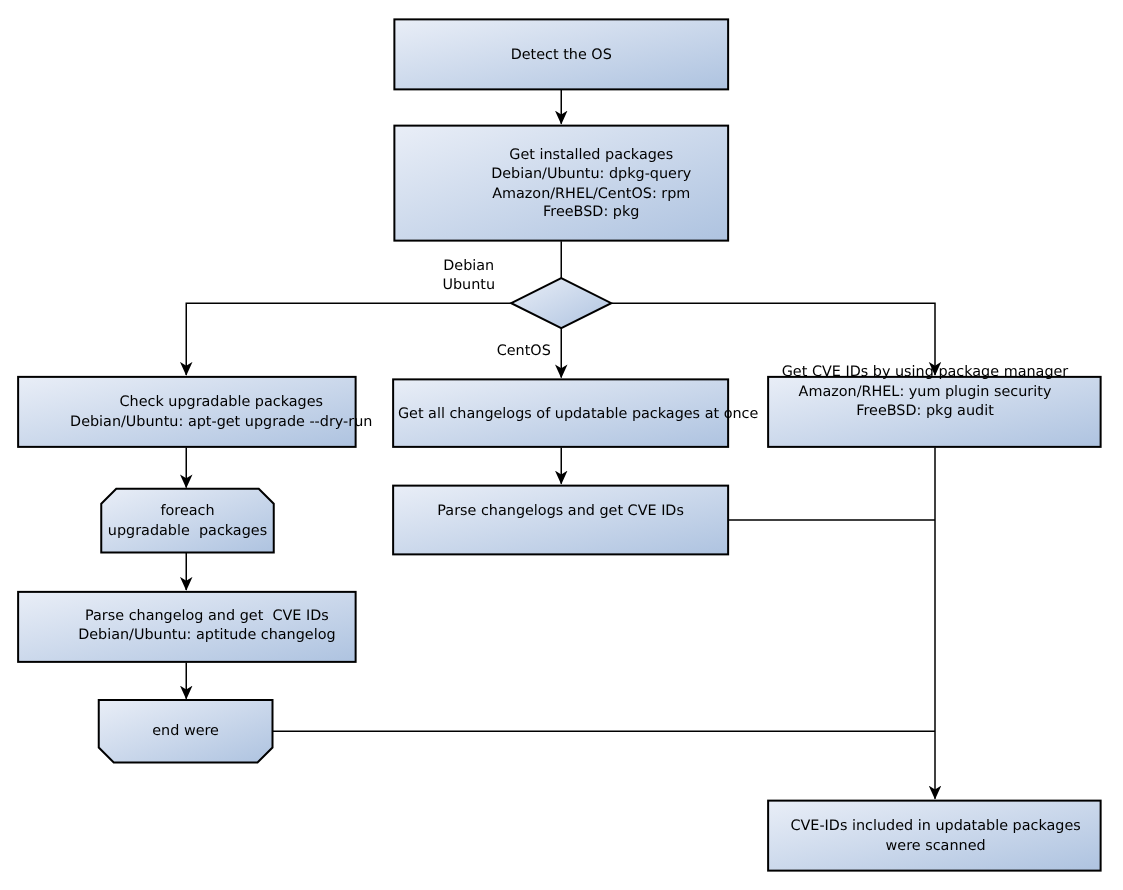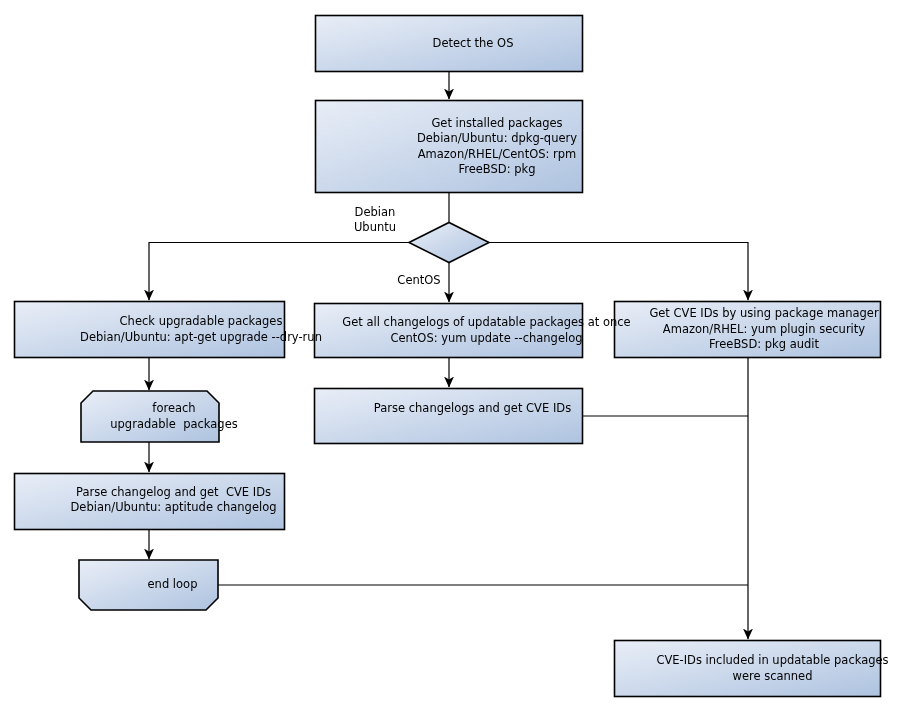--- a/index.html
+++ b/index.html
@@ -21,21 +21,20 @@
     position: absolute;
     display: flex;
     flex-direction: column;
     align-items: center;
     justify-content: center;
     text-align: center;
     font-size: 11.5px;
     line-height: 15.5px;
     color: #000000;
     pointer-events: none;
-    margin-left: 24px;
   }
   .node-text .line { white-space: pre; }
   .edge-label {
     position: absolute;
     display: flex;
     flex-direction: column;
     align-items: center;
     justify-content: flex-start;
     text-align: center;
     font-size: 11.5px;
@@ -105,39 +104,38 @@
   <div class="node-text" style="left:14px;top:301px;width:326px;height:57px">
     <span class="line">Check upgradable packages</span>
     <span class="line">Debian/Ubuntu: apt-get upgrade --dry-run</span>
   </div>
 
   <div class="node-text" style="left:81px;top:391px;width:138px;height:51px">
     <span class="line">foreach</span>
     <span class="line">upgradable  packages</span>
   </div>
 
-  <div class="node-text" style="left:14px;top:473px;width:271px;height:54px">
+  <div class="node-text" style="left:30px;top:473px;width:271px;height:54px">
     <span class="line">Parse changelog and get  CVE IDs</span>
     <span class="line">Debian/Ubuntu: aptitude changelog</span>
   </div>
 
   <div class="node-text" style="left:79px;top:560px;width:139px;height:50px">
-    <span class="line">end loop</span>
+    <span class="line">end were</span>
   </div>
 
   <div class="node-text" style="left:328px;top:303px;width:269px;height:55px">
     <span class="line">Get all changelogs of updatable packages at once</span>
-    <span class="line">CentOS: yum update --changelog</span>
   </div>
 
   <div class="node-text" style="left:314px;top:388px;width:269px;height:41px">
     <span class="line">Parse changelogs and get CVE IDs</span>
   </div>
 
-  <div class="node-text" style="left:614px;top:301px;width:252px;height:57px">
+  <div class="node-text" style="left:614px;top:285px;width:252px;height:57px">
     <span class="line">Get CVE IDs by using package manager</span>
     <span class="line">Amazon/RHEL: yum plugin security</span>
     <span class="line">FreeBSD: pkg audit</span>
   </div>
 
   <div class="node-text" style="left:614px;top:640px;width:269px;height:57px">
     <span class="line">CVE-IDs included in updatable packages</span>
     <span class="line">were scanned</span>
   </div>
 

